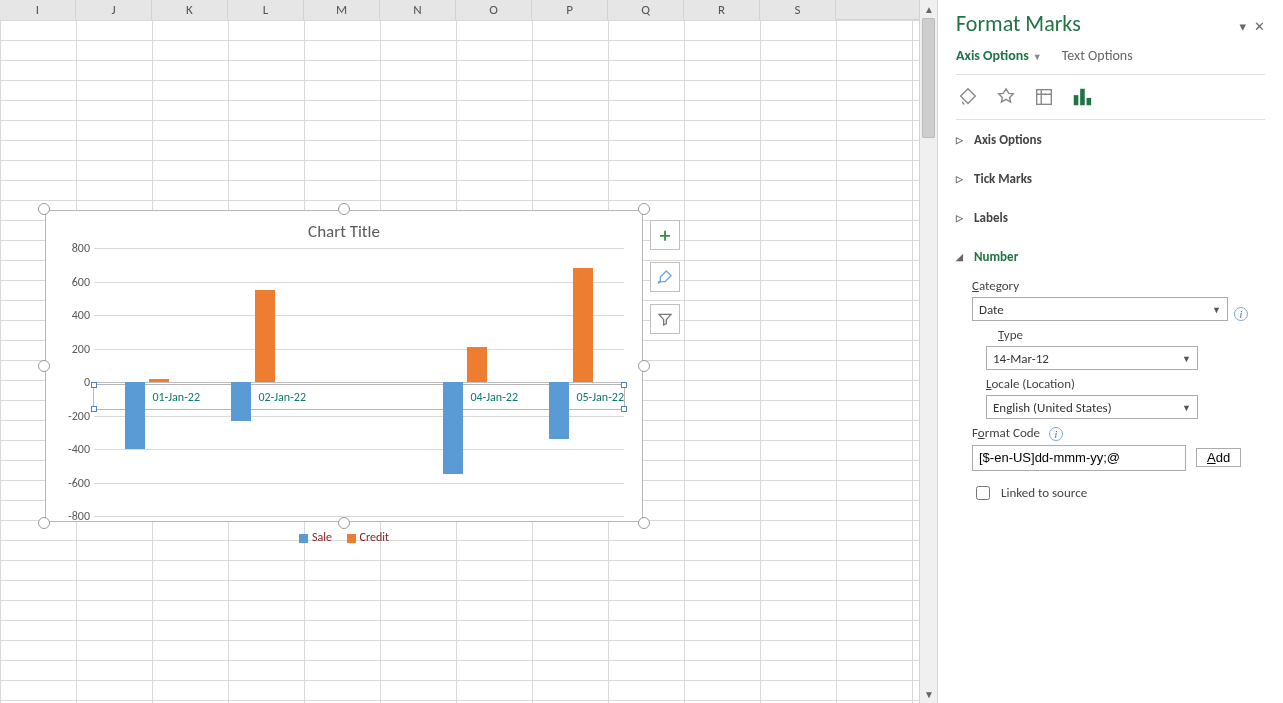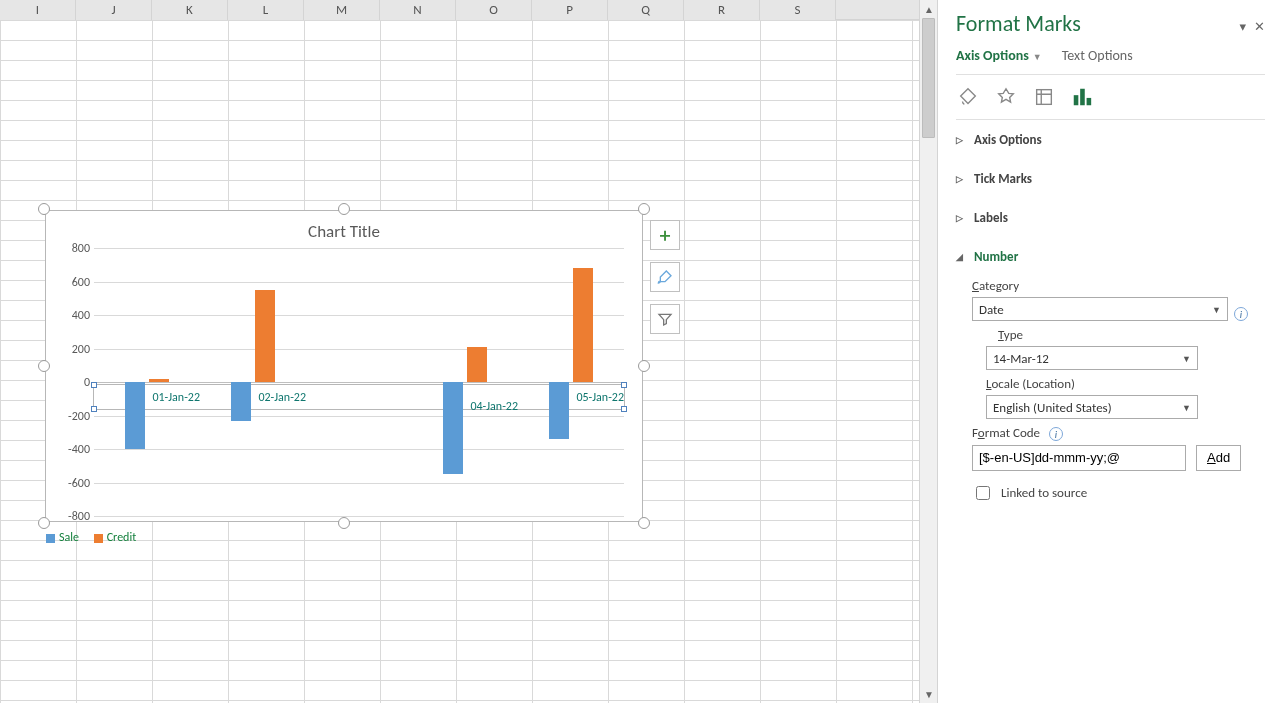--- a/index.html
+++ b/index.html
@@ -141,24 +141,24 @@
   .bar-sale { background: #5B9BD5; }
   .bar-credit { background: #ED7D31; }
   .cat-label {
     position: absolute;
     width: 100%;
     text-align: right;
     font-size: 12px;
     color: #0f766e;
   }
   .legend {
-    text-align: left;
+    text-align: center;
     margin-top: 14px;
     font-size: 12px;
-    color: #15803d;
+    color: #7f1d1d;
   }
   .legend-swatch {
     display: inline-block; width: 9px; height: 9px; margin: 0 4px 0 12px;
     vertical-align: middle;
   }
   .legend-swatch:first-child{margin-left:0;}
   
   .chart-btns {
     position: absolute;
     left: 650px;
@@ -264,21 +264,21 @@
   }
   .format-code-row{display:flex;gap:10px;align-items:center;}
   .text-input {
     width: 214px;
     height: 26px;
     border: 1px solid #ababab;
     padding: 0 6px;
     font-size: 13px;
   }
   .add-btn {
-    height: 26px;
+    height: 19px;
     padding: 0 10px;
     border: 1px solid #ababab;
     background: #fff;
     font-size: 13px;
     cursor:pointer;
   }
   .add-btn .ul{text-decoration:underline;}
   .checkbox-row {
     display: flex; align-items: center; gap: 8px;
     padding: 12px 0 0 0;
@@ -350,21 +350,21 @@
               <div class="cat-label" style="top: 142px;">01-Jan-22</div>
             </div>
             <div class="cat" style="left: 20%; width: 20%;">
               <div class="bar bar-sale" style="background: rgb(91, 155, 213); top: 134px; height: 38.525px; left: calc(50% - 22px);"></div>
               <div class="bar bar-credit" style="background: rgb(237, 125, 49); top: 41.875px; height: 92.125px; left: calc(50% + 2px);"></div>
               <div class="cat-label" style="top: 142px;">02-Jan-22</div>
             </div>
             <div class="cat" style="left: 60%; width: 20%;">
               <div class="bar bar-sale" style="background: rgb(91, 155, 213); top: 134px; height: 92.125px; left: calc(50% - 22px);"></div>
               <div class="bar bar-credit" style="background: rgb(237, 125, 49); top: 98.825px; height: 35.175px; left: calc(50% + 2px);"></div>
-              <div class="cat-label" style="top: 151px;">04-Jan-22</div>
+              <div class="cat-label" style="top: 142px;">04-Jan-22</div>
             </div>
             <div class="cat" style="left: 80%; width: 20%;">
               <div class="bar bar-sale" style="background: rgb(91, 155, 213); top: 134px; height: 56.95px; left: calc(50% - 22px);"></div>
               <div class="bar bar-credit" style="background: rgb(237, 125, 49); top: 20.1px; height: 113.9px; left: calc(50% + 2px);"></div>
               <div class="cat-label" style="top: 142px;">05-Jan-22</div>
             </div>
           </div>
 
         <div class="legend">
           <span class="legend-swatch" style="background:#5B9BD5"></span><span>Sale</span>

